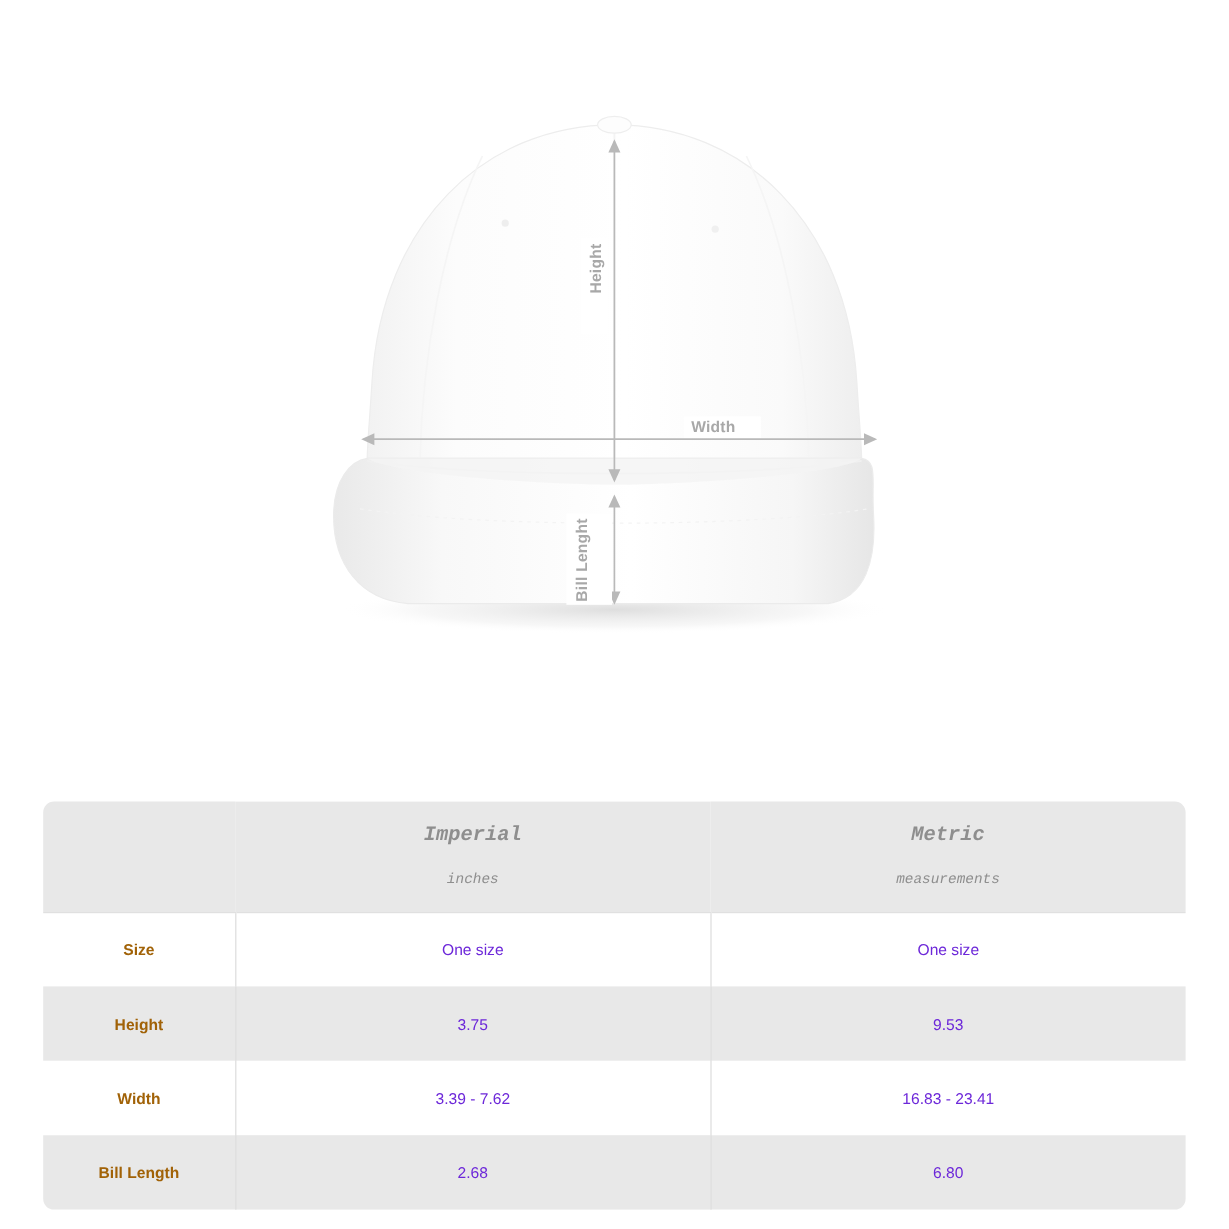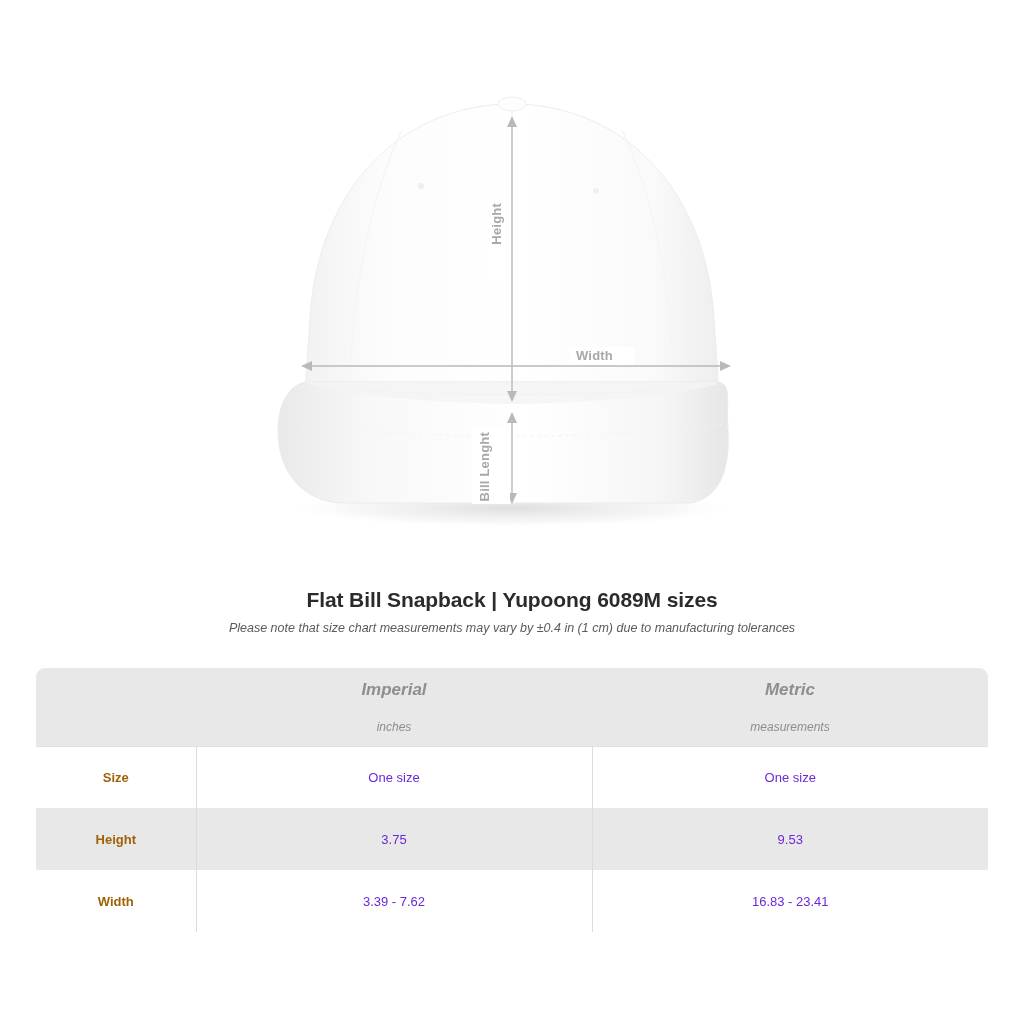--- a/index.html
+++ b/index.html
@@ -89,21 +89,21 @@
     table-layout: fixed;
   }
   table.size-chart td, table.size-chart th {
     padding: 0;
     border: 0;
   }
   .col-size { width: 160px; }
   .col-imp  { width: 396px; }
   .col-met  { width: 396px; }
 
-  thead tr { height: 78px; }
+  thead tr { height: 92px; font-family: Liberation Mono, monospace; }
   thead td {
     background: #e8e8e8;
     text-align: center;
     vertical-align: middle;
   }
   thead td.first { border-top-left-radius: 9px; }
   thead td.last  { border-top-right-radius: 9px; }
   .unit-system {
     font-size: 17px;
     font-weight: bold;
@@ -222,24 +222,20 @@
       <div class="dim-label dim-height">Height</div>
 
       <div style="position:absolute;left:570px;top:347px;width:64px;height:18px;background:#ffffff;"></div>
       <div class="dim-label dim-width">Width</div>
 
       <div style="position:absolute;left:472px;top:428px;width:38px;height:76px;background:#ffffff;"></div>
       <div class="dim-label dim-bill"><span>Bill</span> <span>Lenght</span></div>
     </div>
   </div>
 
-  <div class="title-block">
-    <h1 class="chart-title">Flat Bill Snapback | Yupoong 6089M sizes</h1>
-    <p class="chart-note">Please note that size chart measurements may vary by ±0.4 in (1 cm) due to manufacturing tolerances</p>
-  </div>
 
   <div class="table-wrap">
     <table class="size-chart">
       <colgroup>
         <col class="col-size">
         <col class="col-imp">
         <col class="col-met">
       </colgroup>
       <thead>
         <tr>
@@ -263,17 +259,22 @@
         <tr class="shade">
           <td class="row-head">Height</td>
           <td class="sep-left">3.75</td>
           <td class="sep-right">9.53</td>
         </tr>
         <tr class="plain">
           <td class="row-head">Width</td>
           <td class="sep-left">3.39 - 7.62</td>
           <td class="sep-right">16.83 - 23.41</td>
         </tr>
+        <tr class="shade">
+          <td class="row-head first">Bill Length</td>
+          <td class="sep-left">2.68</td>
+          <td class="sep-right last">6.80</td>
+        </tr>
       </tbody>
     </table>
   </div>
 
 </div>
 
 </body></html>

